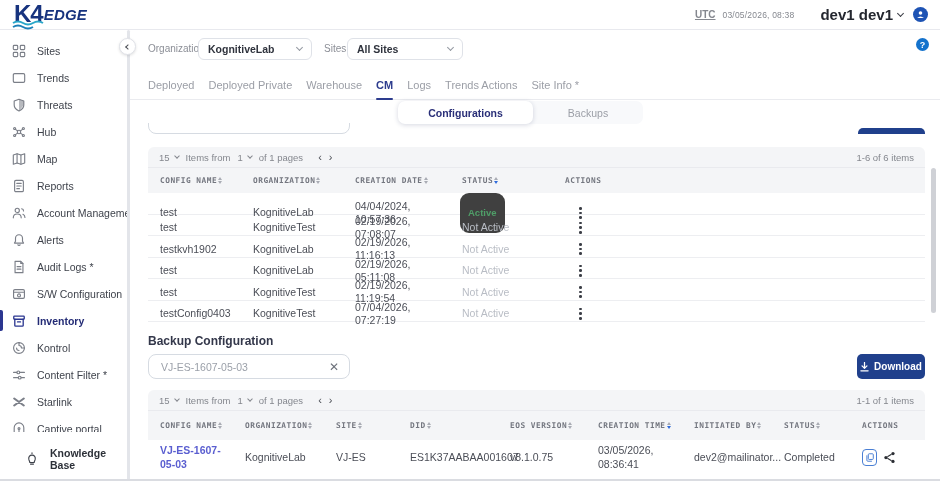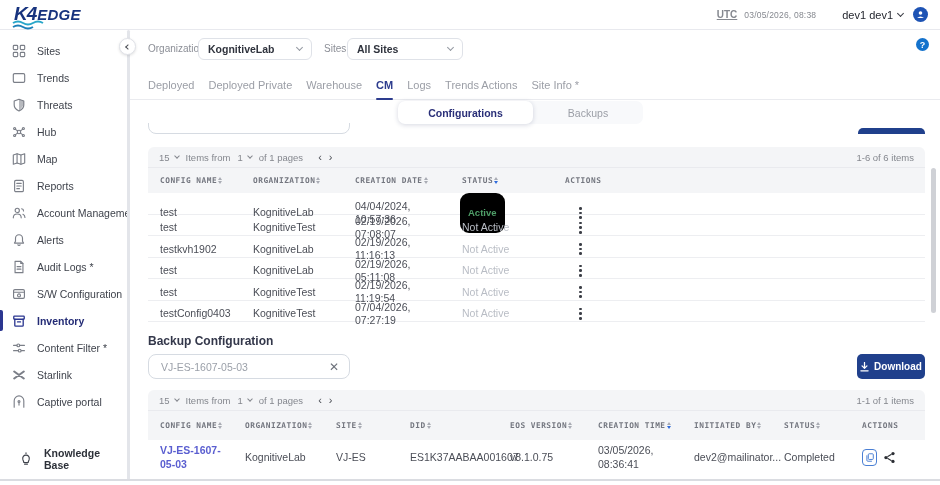--- a/index.html
+++ b/index.html
@@ -5,46 +5,46 @@
   * { margin:0; padding:0; box-sizing:border-box; }
   html,body { background:#fff; }
   .app {
     position:relative; width:940px; height:485px; overflow:hidden;
     font-family:"Liberation Sans", sans-serif; background:#fff; color:#34373f;
   }
   
   .topbar { position:absolute; left:0; top:0; width:940px; height:30px; background:#fff;
     border-bottom:1px solid #e8e9ee; display:flex; align-items:center; justify-content:space-between; padding:0 12px 0 14px; z-index:30;}
   .logo { display:flex; align-items:flex-start; gap:1px; position:relative; }
-  .logo-k4 { font-size:19px; font-weight:900; font-style:italic; color:#17337e; letter-spacing:-1px; line-height:20px;}
+  .logo-k4 { font-size:24px; font-weight:900; color:#17337e; letter-spacing:-1px; line-height:20px;}
   .logo-edge { font-size:15px; font-weight:800; font-style:italic; color:#17337e; line-height:21px; letter-spacing:0.2px;}
   .logo-wave { position:absolute; left:-2px; top:16px; }
   .top-right { display:flex; align-items:center; }
   .utc { font-size:10px; color:#85888f; text-decoration:underline; font-weight:600; margin-right:7px;}
   .datetime { font-size:8.5px; color:#85888f; margin-right:26px; letter-spacing:0.2px;}
-  .username { font-size:11px; font-weight:400; color:#24272f; margin-right:5px;}
+  .username { font-size:15px; font-weight:700; color:#24272f; margin-right:5px;}
   .chev { display:inline-block; width:5px; height:5px; border-left:1.4px solid #3a3d45; border-bottom:1.4px solid #3a3d45; }
   .chev-down { transform:rotate(-45deg); margin-top:-3px;}
   .chev-left { transform:rotate(45deg); }
   .avatar { width:15px; height:15px; border-radius:50%; background:#1e53b4; display:flex; align-items:center; justify-content:center; margin-left:10px;}
   
   .sidebar { position:absolute; left:0; top:30px; bottom:0; width:130px; background:#fff; z-index:20;}
   .side-divider { position:absolute; left:127px; top:30px; bottom:5px; width:3px; background:#e3e5ea; border-radius:2px; z-index:21;}
   .collapse-btn { position:absolute; left:119px; top:38px; width:17px; height:17px; border-radius:50%;
     background:#fff; border:1px solid #e0e2e8; box-shadow:0 1px 3px rgba(0,0,0,0.12); z-index:25;
     display:flex; align-items:center; justify-content:center;}
   .side-list { position:absolute; left:0; top:0; width:127px; height:402px; overflow:hidden; padding-top:7px;}
   .side-item { display:flex; align-items:center; height:27px; padding-left:11px; gap:11px; position:relative; cursor:pointer;}
   .side-item .slabel { font-size:10.5px; color:#3f434c; white-space:nowrap;}
   .side-item.active .slabel { color:#232b75; font-weight:700;}
   .side-item.active::before { content:""; position:absolute; left:0; top:3px; bottom:3px; width:3px; background:#2b3690; border-radius:0 2px 2px 0;}
   .sicon { width:15px; height:15px; display:flex; align-items:center; justify-content:center; flex:0 0 15px;}
   .sicon svg { stroke:#7b7f88; fill:none; stroke-width:1.3; stroke-linecap:round; stroke-linejoin:round;}
   .side-item.active .sicon svg { stroke:#2b3690; stroke-width:1.5;}
-  .kb-block { position:absolute; left:0; bottom:5px; width:127px; height:42px; background:#fff; display:flex; align-items:center; padding-left:18px; gap:11px; z-index:22;}
+  .kb-block { position:absolute; left:0; bottom:5px; width:127px; height:42px; background:#fff; display:flex; align-items:center; padding-left:24px; gap:11px; z-index:22;}
   .kb-block .slabel { font-size:10.5px; font-weight:700; color:#2c3038;}
   
   .main { position:absolute; left:130px; top:30px; right:0; bottom:0; background:#fff;}
   .ctl-label { position:absolute; font-size:10px; color:#8b8e96;}
   .select-box { position:absolute; height:22px; border:1px solid #dfe2e8; border-radius:6px; background:#fff;
     display:flex; align-items:center; justify-content:space-between; padding:0 9px; cursor:pointer;}
   .select-box .val { font-size:10.5px; font-weight:700; color:#2f333d;}
   .select-box .chev { border-color:#9398a1; }
   .help-btn { position:absolute; left:786px; top:8px; width:13px; height:13px; border-radius:50%; background:#1472cc;
     color:#fff; font-size:9px; font-weight:700; display:flex; align-items:center; justify-content:center; cursor:pointer;}
@@ -72,21 +72,21 @@
   .thead { position:absolute; left:18px; width:777px; background:#f4f5f7; border-top:1px solid #e9eaee; display:grid; align-items:center;}
   .thead .th { display:flex; align-items:center; gap:1px; padding-left:12px;
     font-family:"DejaVu Sans Mono", monospace; font-size:7.8px; letter-spacing:0.5px; color:#73767f; font-weight:700; text-transform:uppercase; cursor:pointer;}
   .t1 { grid-template-columns:93px 102px 107px 103px 1fr; height:26px;}
   .t2 { grid-template-columns:85px 91px 74px 100px 88px 96px 90px 78px 1fr; height:30px;}
   .tbody { position:absolute; left:18px; width:777px; background:#fff; border-radius:0 0 6px 6px;}
   .trow { display:grid; align-items:center; border-bottom:1px solid #edeef1; background:#fff;}
   .trow.r1 { grid-template-columns:93px 102px 107px 103px 1fr; height:21.5px;}
   .trow.r2 { grid-template-columns:85px 91px 74px 100px 88px 96px 90px 78px 1fr; height:35px; border-bottom:none;}
   .td { font-size:10.5px; color:#4b4e57; padding-left:12px; line-height:1.25;}
-  .badge-active { display:inline-block; background:#000000; color:#4f9e68; font-size:9.5px; font-weight:700; padding:14px 8px; border-radius:9px; margin-left:-2px;}
+  .badge-active { display:inline-block; background:#404040; color:#4f9e68; font-size:9.5px; font-weight:700; padding:14px 8px; border-radius:9px; margin-left:-2px;}
   .not-active { color:#b9bdc5; }
   .kebab { display:flex; flex-direction:column; gap:2px; width:3px; margin-left:14px; cursor:pointer;}
   .kebab i { width:2.6px; height:2.6px; background:#3c3f47; border-radius:50%; display:block;}
   .sort { display:flex; flex-direction:column; gap:1.5px; }
   .sort i { width:0; height:0; border-left:2.6px solid transparent; border-right:2.6px solid transparent; display:block;}
   .sort .up { border-bottom:3.4px solid #a9acb4;}
   .sort .dn { border-top:3.4px solid #a9acb4;}
   .sort.desc .dn { border-top-color:#2f6bdb;}
   
   .section-title { position:absolute; left:18px; top:304px; font-size:12px; font-weight:700; color:#33374a;}
@@ -238,20 +238,30 @@
               <rect x="2" y="2.5" width="12" height="3.5" rx="0.8"></rect>
               <path d="M3.2 6 V13 A0.9 0.9 0 0 0 4.1 13.9 H11.9 A0.9 0.9 0 0 0 12.8 13 V6"></path>
               <path d="M6.3 9 H9.7"></path>
             </svg>
           </span>
         <span class="slabel">Inventory</span>
       </div>
       <div class="side-item">
         <span class="sicon">
             <svg width="14" height="14" viewBox="0 0 16 16">
+              <path d="M8 1.8 A6.2 6.2 0 1 0 14.2 8"></path>
+              <path d="M8 1.8 A6.2 6.2 0 0 1 14.2 8 H10.8 A2.8 2.8 0 0 0 8 5.2 Z"></path>
+              <path d="M8 10.8 A2.8 2.8 0 0 1 5.2 8"></path>
+            </svg>
+          </span>
+        <span class="slabel">Kontrol</span>
+      </div>
+      <div class="side-item">
+        <span class="sicon">
+            <svg width="14" height="14" viewBox="0 0 16 16">
               <path d="M1.8 5 H5.5 M9 5 H14.2 M1.8 11 H7 M10.5 11 H14.2"></path>
               <circle cx="7.2" cy="5" r="1.6"></circle>
               <circle cx="8.8" cy="11" r="1.6"></circle>
             </svg>
           </span>
         <span class="slabel">Content Filter *</span>
       </div>
       <div class="side-item">
         <span class="sicon">
             <svg width="14" height="14" viewBox="0 0 16 16">

